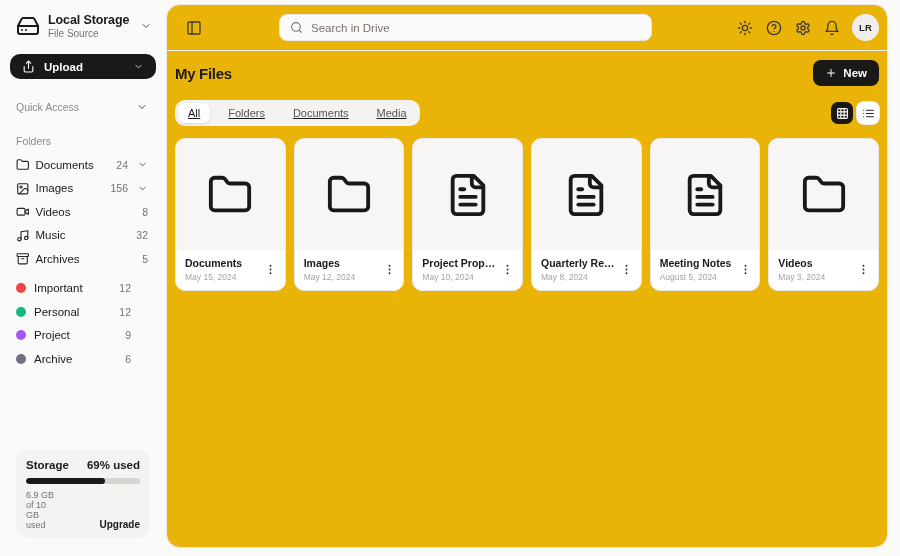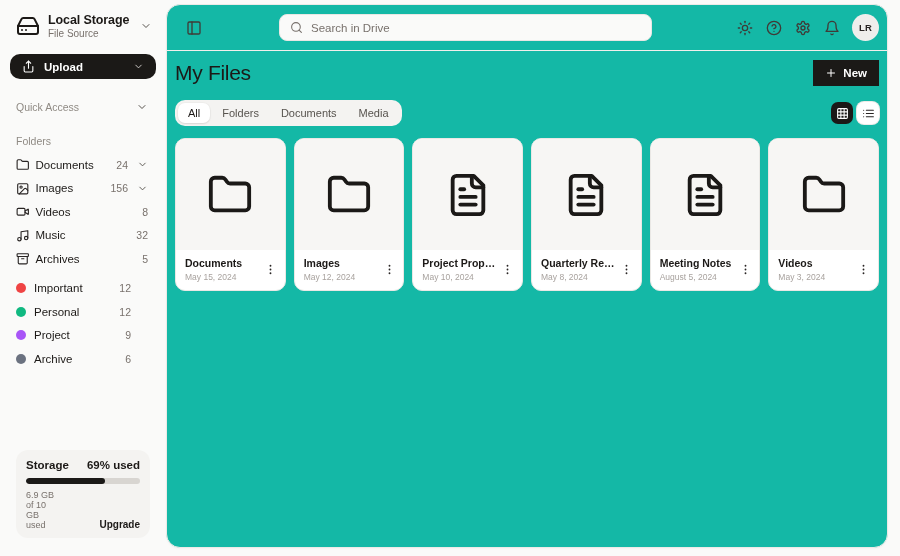--- a/index.html
+++ b/index.html
@@ -52,46 +52,46 @@
   .storage-top { display: flex; align-items: center; justify-content: space-between; }
   .storage-label { font-size: 11.5px; font-weight: 700; }
   .storage-pct { font-size: 11.5px; font-weight: 700; }
   .progress-track { margin: 7px 0 6px; height: 6px; border-radius: 3px; background: #d8d5d1; overflow: hidden; }
   .progress-fill { height: 100%; border-radius: 3px; background: #1b1917; }
   .storage-bottom { display: flex; align-items: flex-end; justify-content: space-between; gap: 44px; }
   .storage-usage { font-size: 9px; color: #78716c; }
   .upgrade-link { font-size: 10px; font-weight: 700; color: #1c1917; background: none; border: none; cursor: pointer; padding: 0; font-family: inherit; }
 
   
-  .main-card { flex: 1; margin: 4px 12px 8px 0; background: #14b8a6; border: 1px solid #eceae7;
+  .main-card { flex: 1; margin: 4px 12px 8px 0; background: #eab308; border: 1px solid #eceae7;
     border-radius: 14px; box-shadow: 0 1px 2px rgba(0,0,0,.03); display: flex; flex-direction: column; overflow: hidden; }
 
   .topbar { height: 46px; flex-shrink: 0; display: flex; align-items: center; padding: 0 8px 0 14px; border-bottom: 1px solid #f1efec; }
   .icon-btn { width: 26px; height: 26px; border: none; background: transparent; color: #3f3b37; border-radius: 7px;
     display: flex; align-items: center; justify-content: center; cursor: pointer; padding: 0; }
   .icon-btn svg { width: 16px; height: 16px; }
   .search-box { width: 373px; height: 27px; margin-left: 72px; background: #fafaf9; border: 1px solid #e9e7e4;
     border-radius: 8px; display: flex; align-items: center; gap: 8px; padding: 0 10px; }
   .search-box svg { width: 13px; height: 13px; color: #78716c; flex-shrink: 0; }
   .search-input { flex: 1; border: none; background: transparent; outline: none; font-size: 11.5px; color: #1c1917; font-family: inherit; }
   .search-input::placeholder { color: #78716c; }
   .topbar-actions { margin-left: auto; display: flex; align-items: center; gap: 3px; }
   .avatar { width: 27px; height: 27px; border-radius: 50%; background: #efeeec; color: #292524;
     font-size: 9.5px; font-weight: 700; display: flex; align-items: center; justify-content: center;
     border: none; cursor: pointer; margin-left: 4px; font-family: inherit; letter-spacing: 0.2px; }
 
   .content { flex: 1; padding: 9px 8px 0; }
   .title-row { display: flex; align-items: center; justify-content: space-between; }
-  .page-title { font-size: 21px; font-weight: 400; letter-spacing: -0.3px; }
-  .new-btn { height: 26px; border: none; border-radius: 0; background: #1b1917; color: #fff; font-size: 11.5px;
+  .page-title { font-size: 15px; font-weight: 700; letter-spacing: -0.3px; }
+  .new-btn { height: 26px; border: none; border-radius: 8px; background: #1b1917; color: #fff; font-size: 11.5px;
     font-weight: 600; display: flex; align-items: center; gap: 6px; padding: 0 12px; cursor: pointer; font-family: inherit; }
   .new-btn svg { width: 12px; height: 12px; }
 
   .tabs-row { margin-top: 14px; display: flex; align-items: center; justify-content: space-between; }
-  .tabs { display: flex; gap: 2px; background: #f4f3f1; border-radius: 10px; padding: 3px; }
+  .tabs { display: flex; gap: 8px; background: #f4f3f1; border-radius: 10px; padding: 3px; text-decoration: underline; }
   .tab { font-size: 11px; color: #57534e; padding: 4px 10px; border-radius: 7px; border: none; background: transparent;
     cursor: pointer; font-family: inherit; white-space: nowrap; }
   .tab.active { background: #fff; color: #1c1917; box-shadow: 0 1px 2px rgba(0,0,0,.1), 0 0 0 1px rgba(0,0,0,.02); }
   .view-toggles { display: flex; gap: 4px; }
   .vt-btn { width: 22px; height: 22px; border-radius: 7px; display: flex; align-items: center; justify-content: center;
     border: none; cursor: pointer; padding: 0; }
   .vt-btn svg { width: 13px; height: 13px; }
   .vt-active { background: #1b1917; color: #fff; }
   .vt-inactive { background: #fff; color: #292524; box-shadow: 0 0 0 1px #edebe8, 0 1px 1px rgba(0,0,0,.04); }
 

